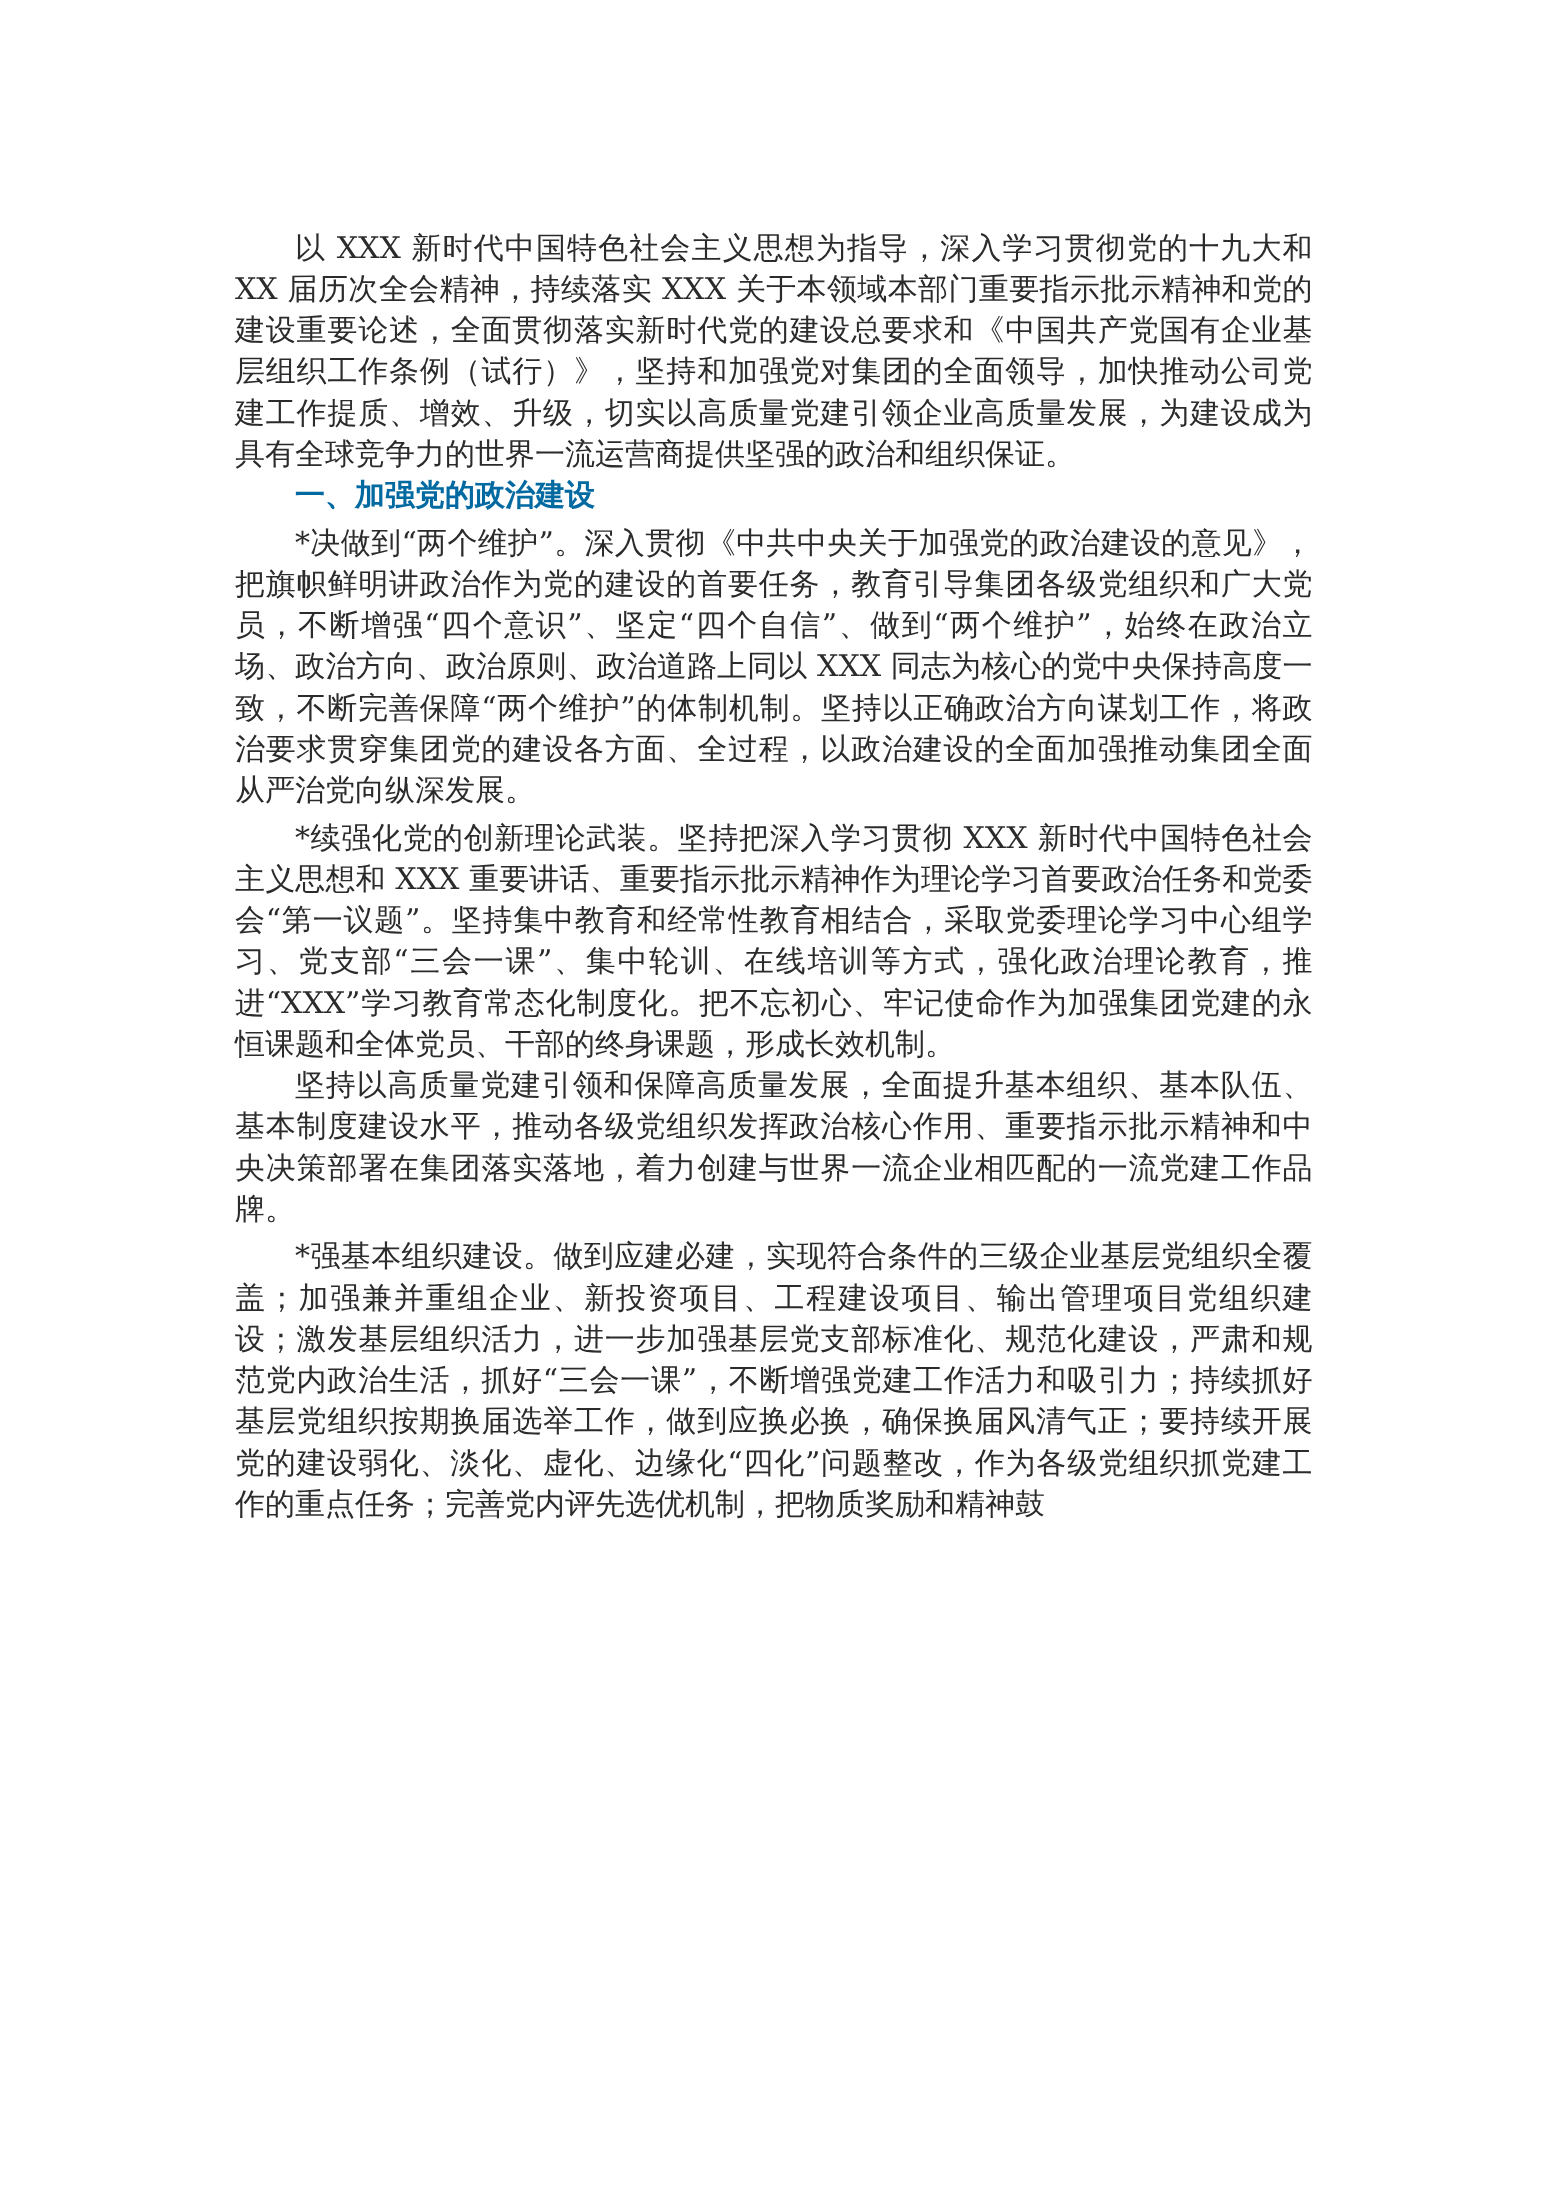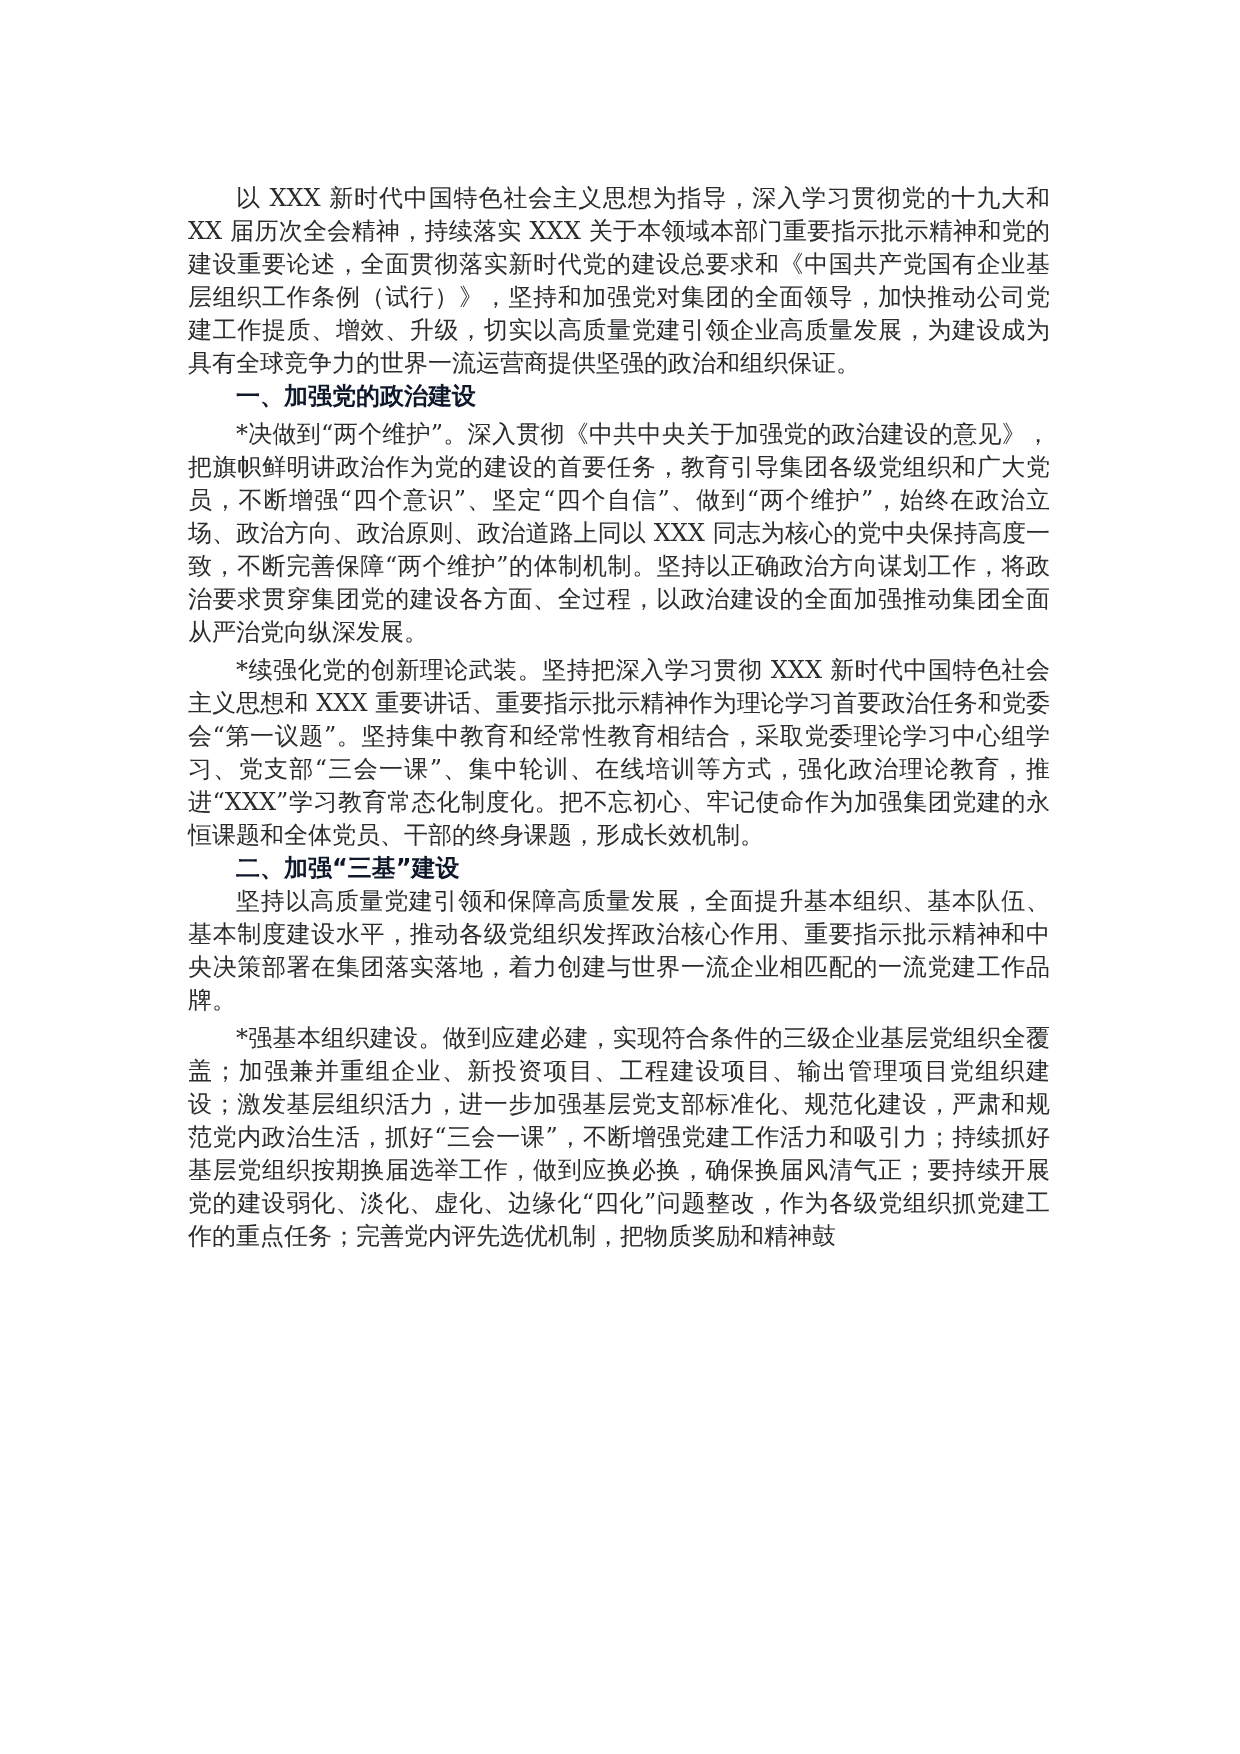--- a/index.html
+++ b/index.html
@@ -17,29 +17,28 @@
     text-justify: inter-character;
     margin-top: 24px;
   }
   .para { margin: 0; text-indent: 48px; }
   .para.gap { margin-top: 5px; }
   .heading {
     margin: 0;
     text-indent: 48px;
     font-family: "DejaVu Sans", "Liberation Sans", sans-serif;
     font-weight: bold;
-    color: #0f172a;
+    color: #0369a1;
   }
 </style>
 </head>
 <body>
 
 <div class="page">
   <p class="para">以 XXX 新时代中国特色社会主义思想为指导，深入学习贯彻党的十九大和 XX 届历次全会精神，持续落实 XXX 关于本领域本部门重要指示批示精神和党的建设重要论述，全面贯彻落实新时代党的建设总要求和《中国共产党国有企业基层组织工作条例（试行）》，坚持和加强党对集团的全面领导，加快推动公司党建工作提质、增效、升级，切实以高质量党建引领企业高质量发展，为建设成为具有全球竞争力的世界一流运营商提供坚强的政治和组织保证。</p>
 
   <p class="heading">一、加强党的政治建设</p>
   <p class="para gap">*决做到“两个维护”。深入贯彻《中共中央关于加强党的政治建设的意见》，把旗帜鲜明讲政治作为党的建设的首要任务，教育引导集团各级党组织和广大党员，不断增强“四个意识”、坚定“四个自信”、做到“两个维护”，始终在政治立场、政治方向、政治原则、政治道路上同以 XXX 同志为核心的党中央保持高度一致，不断完善保障“两个维护”的体制机制。坚持以正确政治方向谋划工作，将政治要求贯穿集团党的建设各方面、全过程，以政治建设的全面加强推动集团全面从严治党向纵深发展。</p>
   <p class="para gap">*续强化党的创新理论武装。坚持把深入学习贯彻 XXX 新时代中国特色社会主义思想和 XXX 重要讲话、重要指示批示精神作为理论学习首要政治任务和党委会“第一议题”。坚持集中教育和经常性教育相结合，采取党委理论学习中心组学习、党支部“三会一课”、集中轮训、在线培训等方式，强化政治理论教育，推进“XXX”学习教育常态化制度化。把不忘初心、牢记使命作为加强集团党建的永恒课题和全体党员、干部的终身课题，形成长效机制。</p>
 
-  <p class="heading">二、加强“三基”建设</p>
   <p class="para">坚持以高质量党建引领和保障高质量发展，全面提升基本组织、基本队伍、基本制度建设水平，推动各级党组织发挥政治核心作用、重要指示批示精神和中央决策部署在集团落实落地，着力创建与世界一流企业相匹配的一流党建工作品牌。</p>
   <p class="para gap">*强基本组织建设。做到应建必建，实现符合条件的三级企业基层党组织全覆盖；加强兼并重组企业、新投资项目、工程建设项目、输出管理项目党组织建设；激发基层组织活力，进一步加强基层党支部标准化、规范化建设，严肃和规范党内政治生活，抓好“三会一课”，不断增强党建工作活力和吸引力；持续抓好基层党组织按期换届选举工作，做到应换必换，确保换届风清气正；要持续开展党的建设弱化、淡化、虚化、边缘化“四化”问题整改，作为各级党组织抓党建工作的重点任务；完善党内评先选优机制，把物质奖励和精神鼓</p>
 </div>
 
 </body></html>

